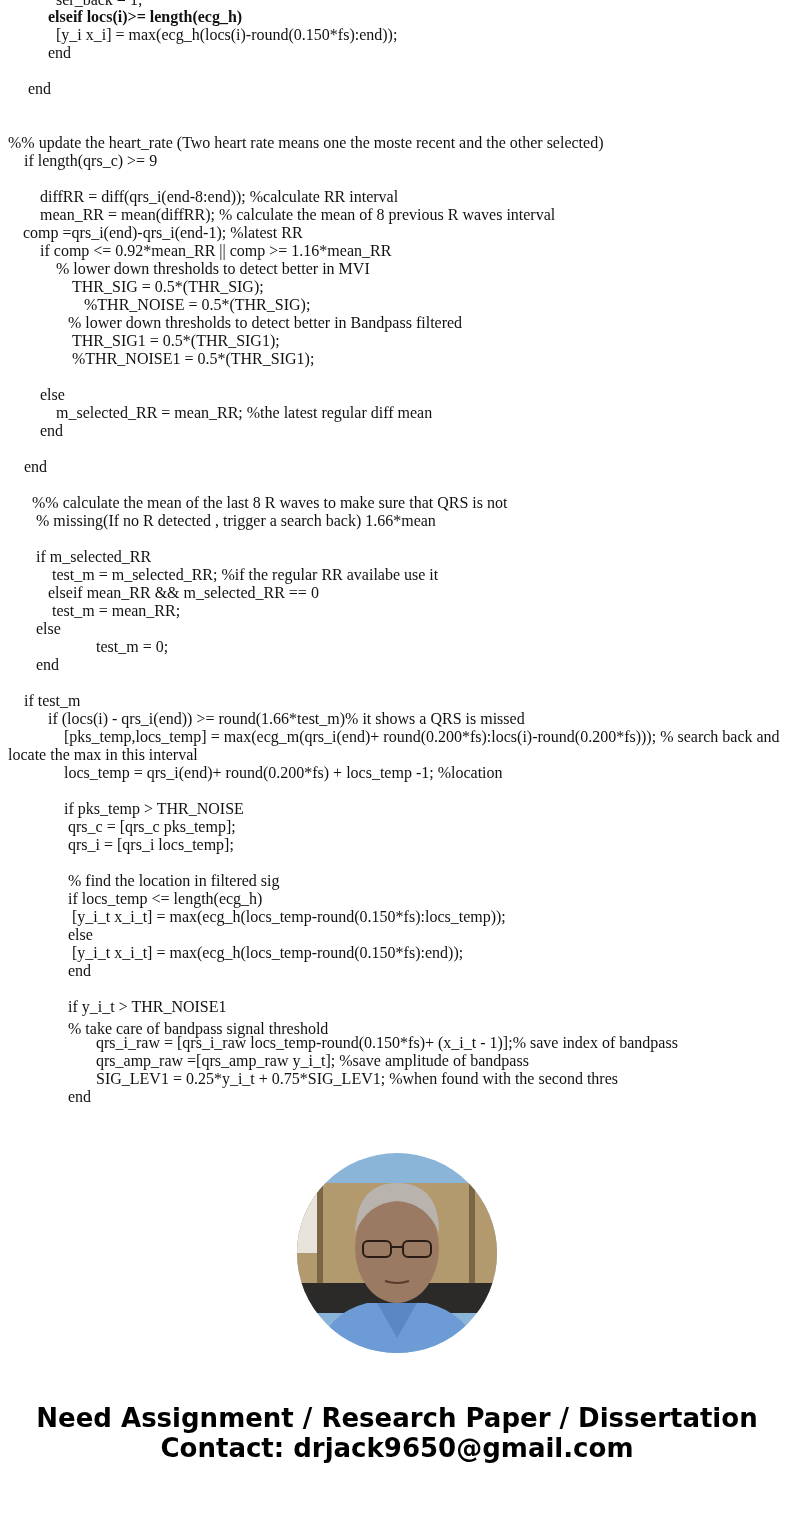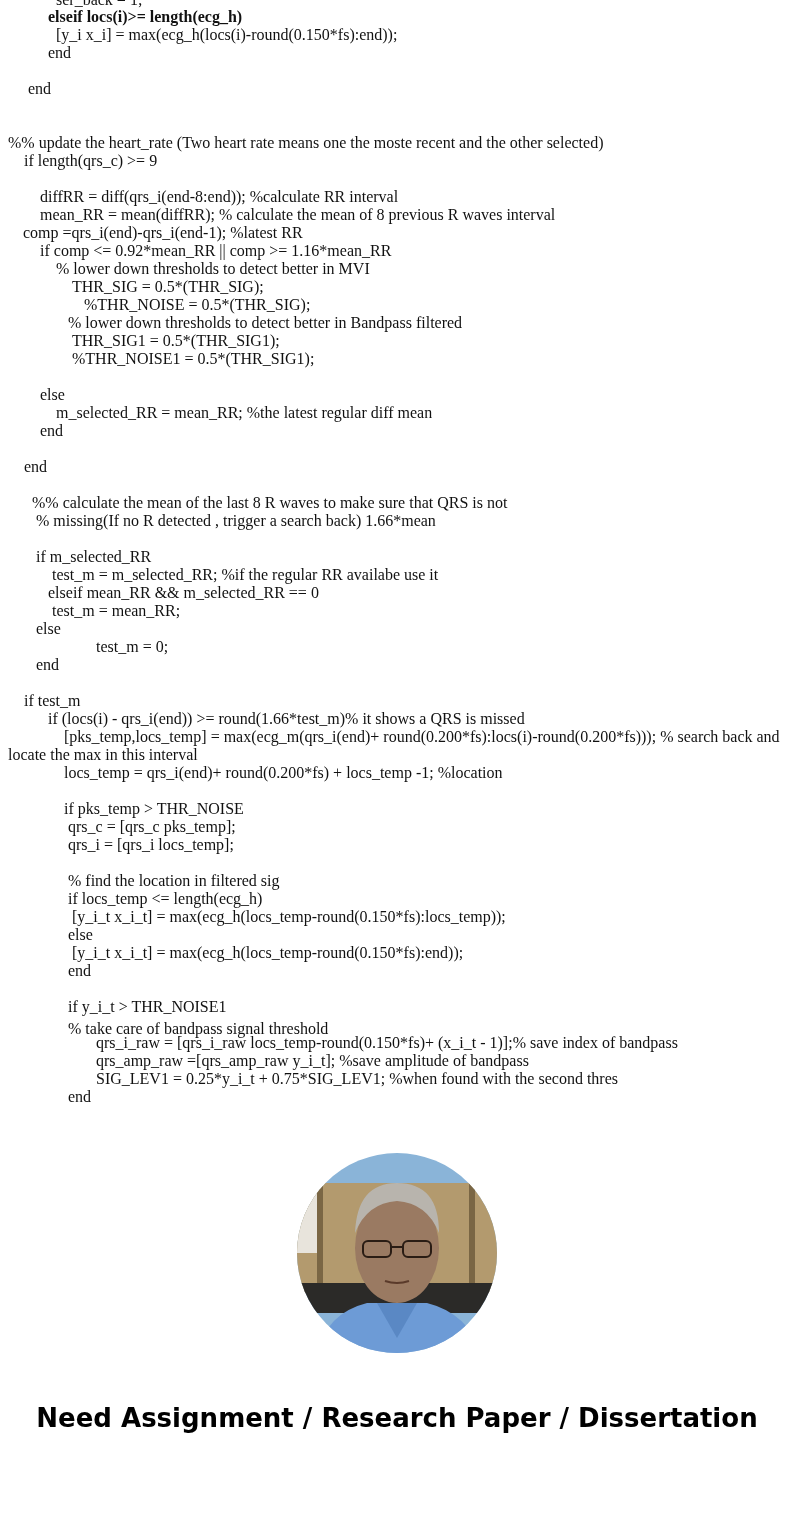--- a/index.html
+++ b/index.html
@@ -94,13 +94,14 @@
     <path d="M58 80 Q60 30 100 30 Q142 30 142 80 Q130 50 100 48 Q70 50 58 80 Z" fill="#b8b4ad"></path>
     <rect x="66" y="88" width="28" height="16" rx="5" fill="none" stroke="#2a1c14" stroke-width="2"></rect>
     <rect x="106" y="88" width="28" height="16" rx="5" fill="none" stroke="#2a1c14" stroke-width="2"></rect>
     <line x1="94" y1="94" x2="106" y2="94" stroke="#2a1c14" stroke-width="2"></line>
     <path d="M88 128 Q100 132 112 128" stroke="#5a3a2a" stroke-width="2" fill="none"></path>
   </svg>
 </div>
 
 <div class="promo">
   <div>Need Assignment / Research Paper / Dissertation</div>
+  <div>Contact: drjack9650@gmail.com</div>
 </div>
 
 </body></html>

